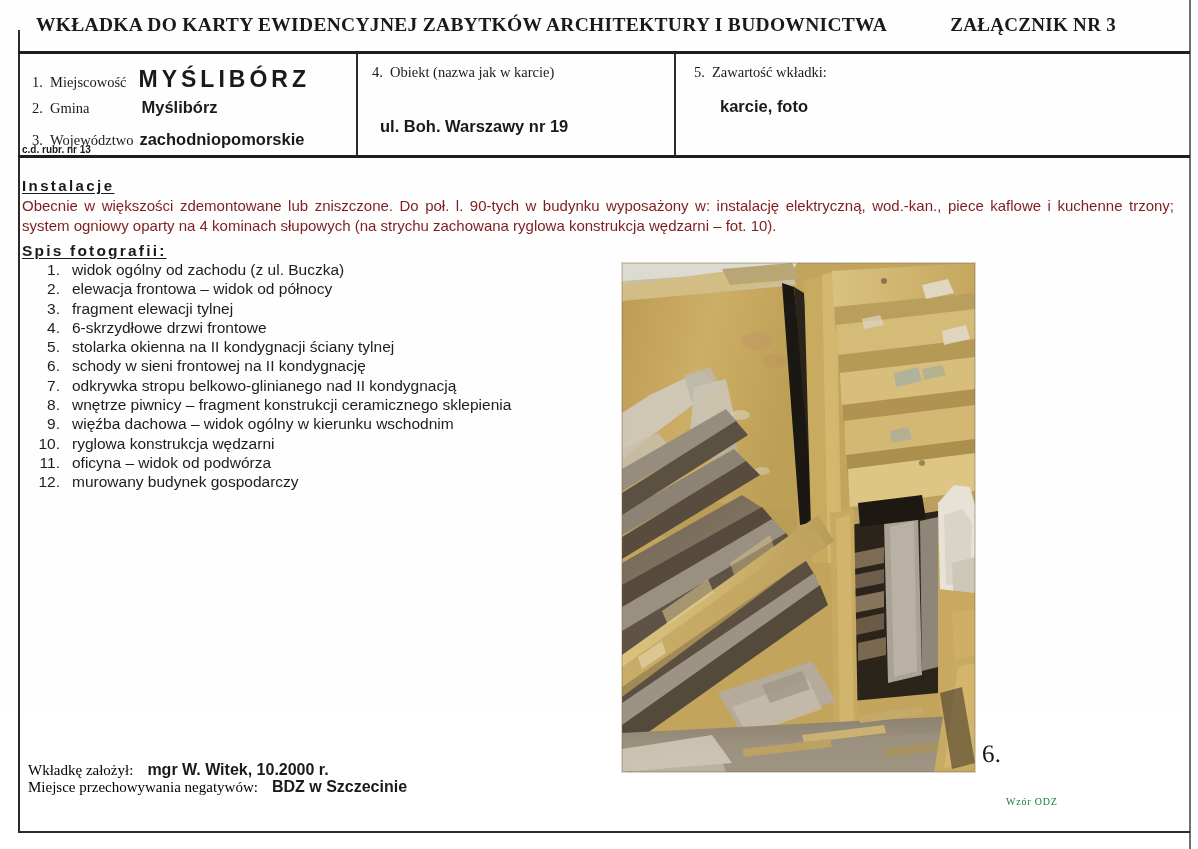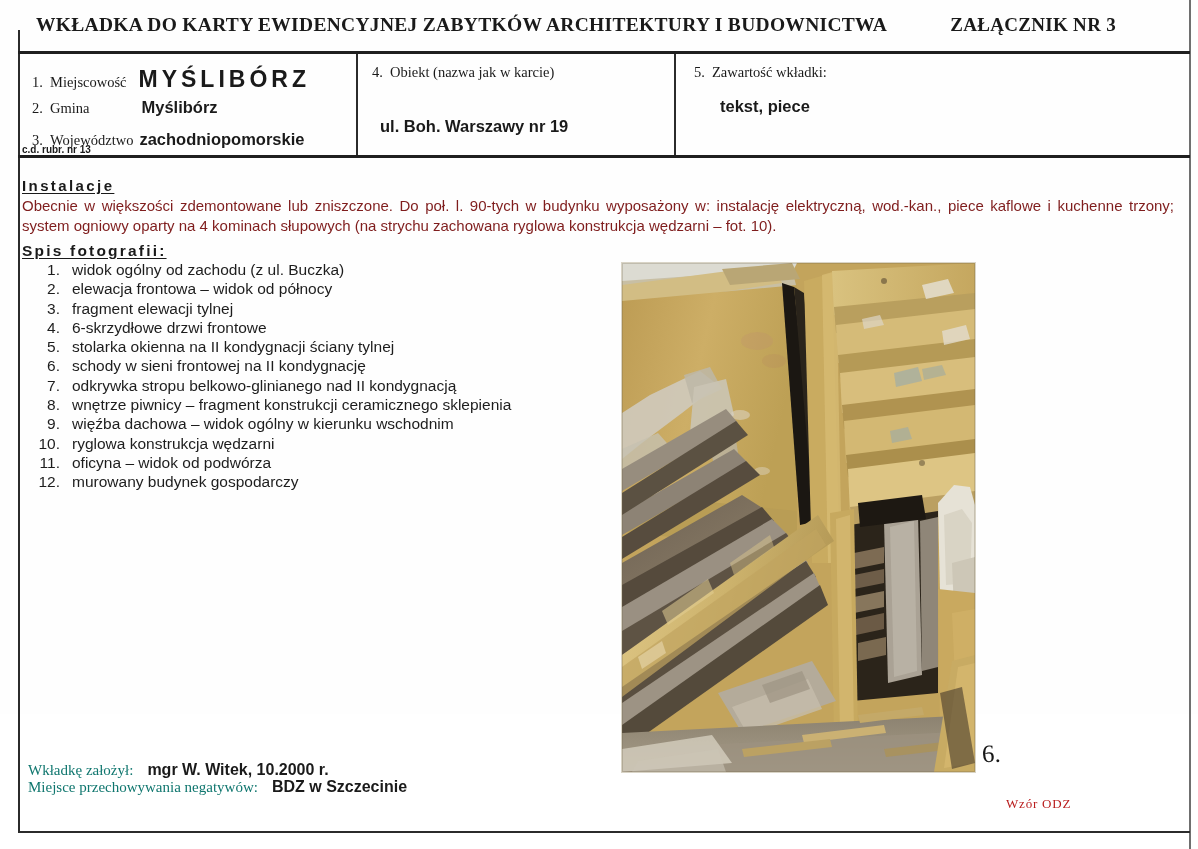--- a/index.html
+++ b/index.html
@@ -249,35 +249,35 @@
     position: absolute;
     display: flex;
     align-items: baseline;
     white-space: nowrap;
   }
   .f1 { left: 28px; top: 761px; }
   .f2 { left: 28px; top: 778px; }
   .foot-lbl {
     font-family: "Liberation Serif", serif;
     font-size: 15px;
-    color: #0f766e;
+    color: #000000;
   }
   .foot-val {
     font-family: "Liberation Sans", sans-serif;
     font-weight: bold;
     font-size: 16px;
     margin-left: 14px;
   }
   .wzor {
     position: absolute;
     left: 1006px; top: 796px;
     font-family: "Liberation Serif", serif;
-    font-size: 13px;
+    font-size: 10px;
     letter-spacing: 0.8px;
-    color: #b91c1c;
+    color: #15803d;
     white-space: nowrap;
   }
 </style>
 </head>
 <body>
 
 <div class="page">
 
   <div class="frame-left"></div>
   <div class="frame-right"></div>
@@ -318,21 +318,21 @@
         <span class="lbl">Obiekt (nazwa jak w karcie)</span>
       </div>
       <div class="mid-addr">ul. Boh. Warszawy nr 19</div>
     </div>
 
     <div class="info-cell cell-right">
       <div class="row right-head">
         <span class="num lbl">5.</span>
         <span class="lbl">Zawartość wkładki:</span>
       </div>
-      <div class="right-val">tekst, piece</div>
+      <div class="right-val">karcie, foto</div>
     </div>
   </div>
   <div class="rule-under-table"></div>
 
   <div class="cd-rubr">c.d. rubr. nr 13</div>
   <div class="instalacje">Instalacje</div>
   <div class="para">Obecnie w większości zdemontowane lub zniszczone. Do poł. l. 90-tych w budynku wyposażony w: instalację elektryczną, wod.-kan., piece kaflowe i kuchenne trzony; system ogniowy oparty na 4 kominach słupowych (na strychu zachowana ryglowa konstrukcja wędzarni – fot. 10).</div>
 
   <div class="spis-head">Spis fotografii:</div>
   <div class="photo-list">

